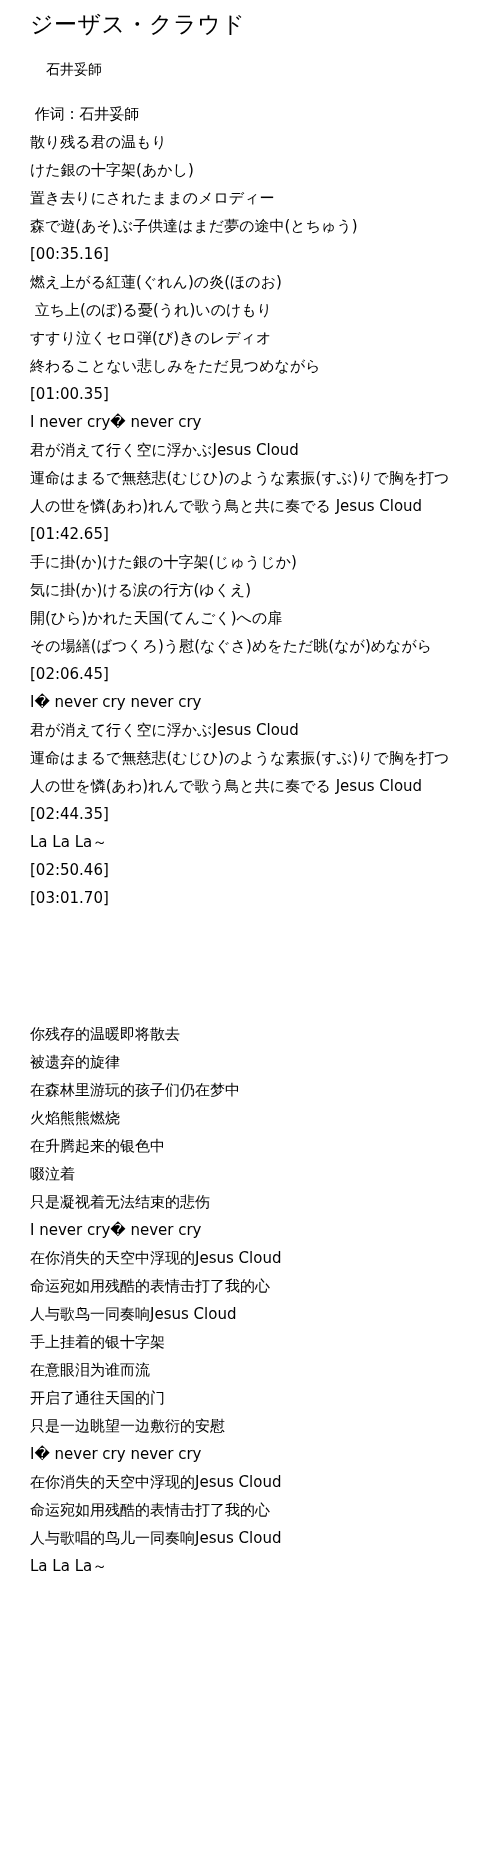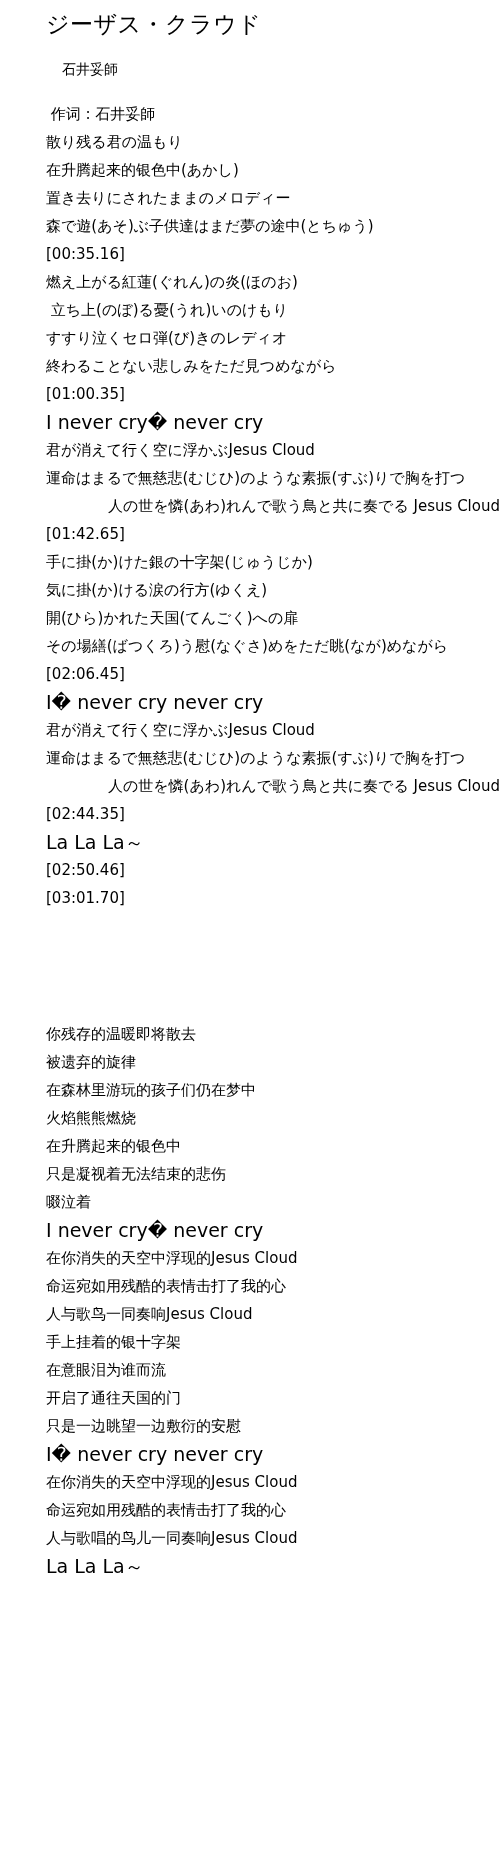--- a/index.html
+++ b/index.html
@@ -13,21 +13,21 @@
     height: 1870px;
     font-family: "DejaVu Sans", "Liberation Sans", sans-serif;
     color: #000000;
     overflow: hidden;
     position: relative;
   }
   .page {
     width: 500px;
     height: 1870px;
     box-sizing: border-box;
-    padding: 0 0 0 16px;
+    padding: 0 0 0 0;
     overflow: hidden;
     position: relative;
   }
   .song-title {
     font-size: 23px;
     line-height: 32px;
     font-weight: 400;
     margin: 0;
     padding: 8px 0 0 30px;
     letter-spacing: 0.5px;
@@ -58,42 +58,41 @@
     font-size: 15px;
     line-height: 28px;
     height: 28px;
     overflow: visible;
   }
   
   .lyric-line.wrapped {
     white-space: normal;
     height: auto;
     word-break: break-word;
-    text-align: right;
   }
   .lyric-line.timestamp {
     letter-spacing: 0px;
   }
   .lyric-line.latin {
-    font-size: 19px;
+    font-size: 15px;
   }
 </style>
 </head>
 <body>
 
 <div class="page">
 
   <h1 class="song-title">ジーザス・クラウド</h1>
 
   <div class="song-artist">石井妥師</div>
 
   <div class="lyrics-block primary" id="primary-lyrics">
       <div class="lyric-line"> 作词 : 石井妥師</div>
       <div class="lyric-line">散り残る君の温もり</div>
-      <div class="lyric-line">在升腾起来的银色中(あかし)</div>
+      <div class="lyric-line">けた銀の十字架(あかし)</div>
       <div class="lyric-line">置き去りにされたままのメロディー</div>
       <div class="lyric-line">森で遊(あそ)ぶ子供達はまだ夢の途中(とちゅう)</div>
       <div class="lyric-line timestamp">[00:35.16]</div>
       <div class="lyric-line">燃え上がる紅蓮(ぐれん)の炎(ほのお)</div>
       <div class="lyric-line"> 立ち上(のぼ)る憂(うれ)いのけもり</div>
       <div class="lyric-line">すすり泣くセロ弾(び)きのレディオ</div>
       <div class="lyric-line">終わることない悲しみをただ見つめながら</div>
       <div class="lyric-line timestamp">[01:00.35]</div>
       <div class="lyric-line latin">I never cry� never cry</div>
       <div class="lyric-line">君が消えて行く空に浮かぶJesus Cloud</div>
@@ -114,22 +113,22 @@
       <div class="lyric-line timestamp">[02:50.46]</div>
       <div class="lyric-line timestamp">[03:01.70]</div>
     </div>
 
   <div class="lyrics-block translation" id="translation-lyrics">
       <div class="lyric-line">你残存的温暖即将散去</div>
       <div class="lyric-line">被遗弃的旋律</div>
       <div class="lyric-line">在森林里游玩的孩子们仍在梦中</div>
       <div class="lyric-line">火焰熊熊燃烧</div>
       <div class="lyric-line">在升腾起来的银色中</div>
+      <div class="lyric-line">啜泣着</div>
       <div class="lyric-line">只是凝视着无法结束的悲伤</div>
-      <div class="lyric-line">啜泣着</div>
       <div class="lyric-line latin">I never cry� never cry</div>
       <div class="lyric-line">在你消失的天空中浮现的Jesus Cloud</div>
       <div class="lyric-line">命运宛如用残酷的表情击打了我的心</div>
       <div class="lyric-line">人与歌鸟一同奏响Jesus Cloud</div>
       <div class="lyric-line">手上挂着的银十字架</div>
       <div class="lyric-line">在意眼泪为谁而流</div>
       <div class="lyric-line">开启了通往天国的门</div>
       <div class="lyric-line">只是一边眺望一边敷衍的安慰</div>
       <div class="lyric-line latin">I� never cry never cry</div>
       <div class="lyric-line">在你消失的天空中浮现的Jesus Cloud</div>

